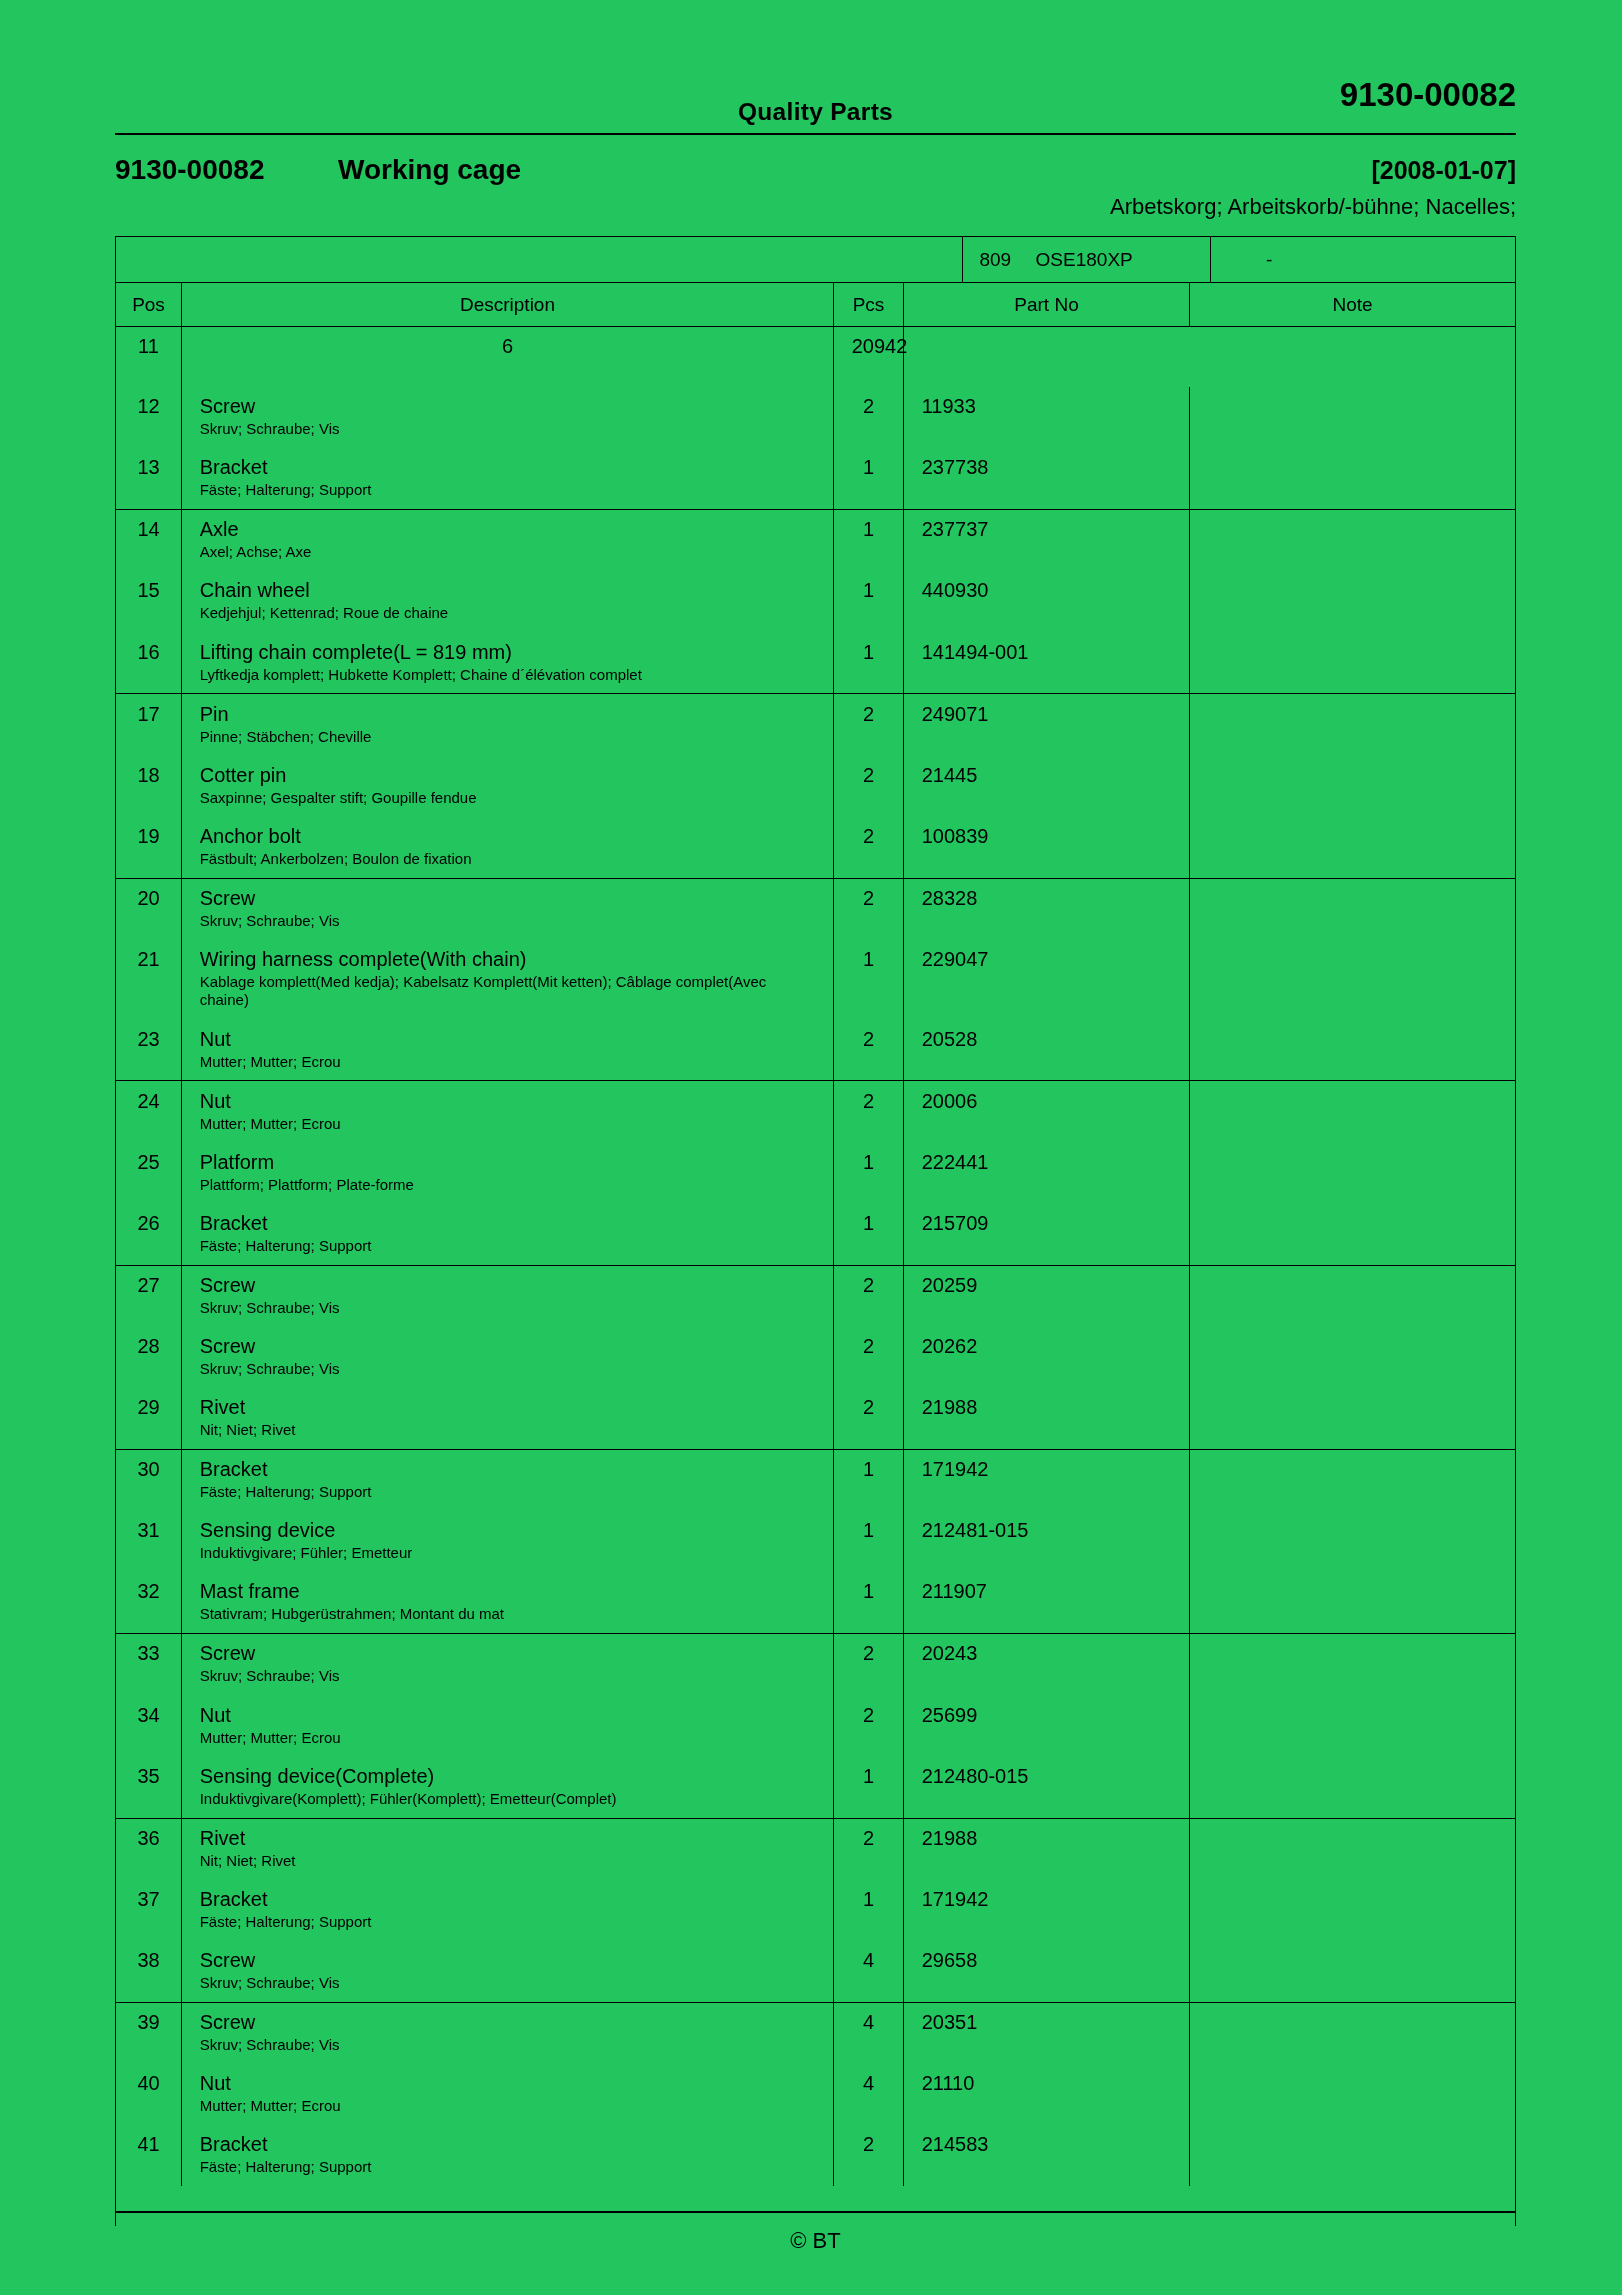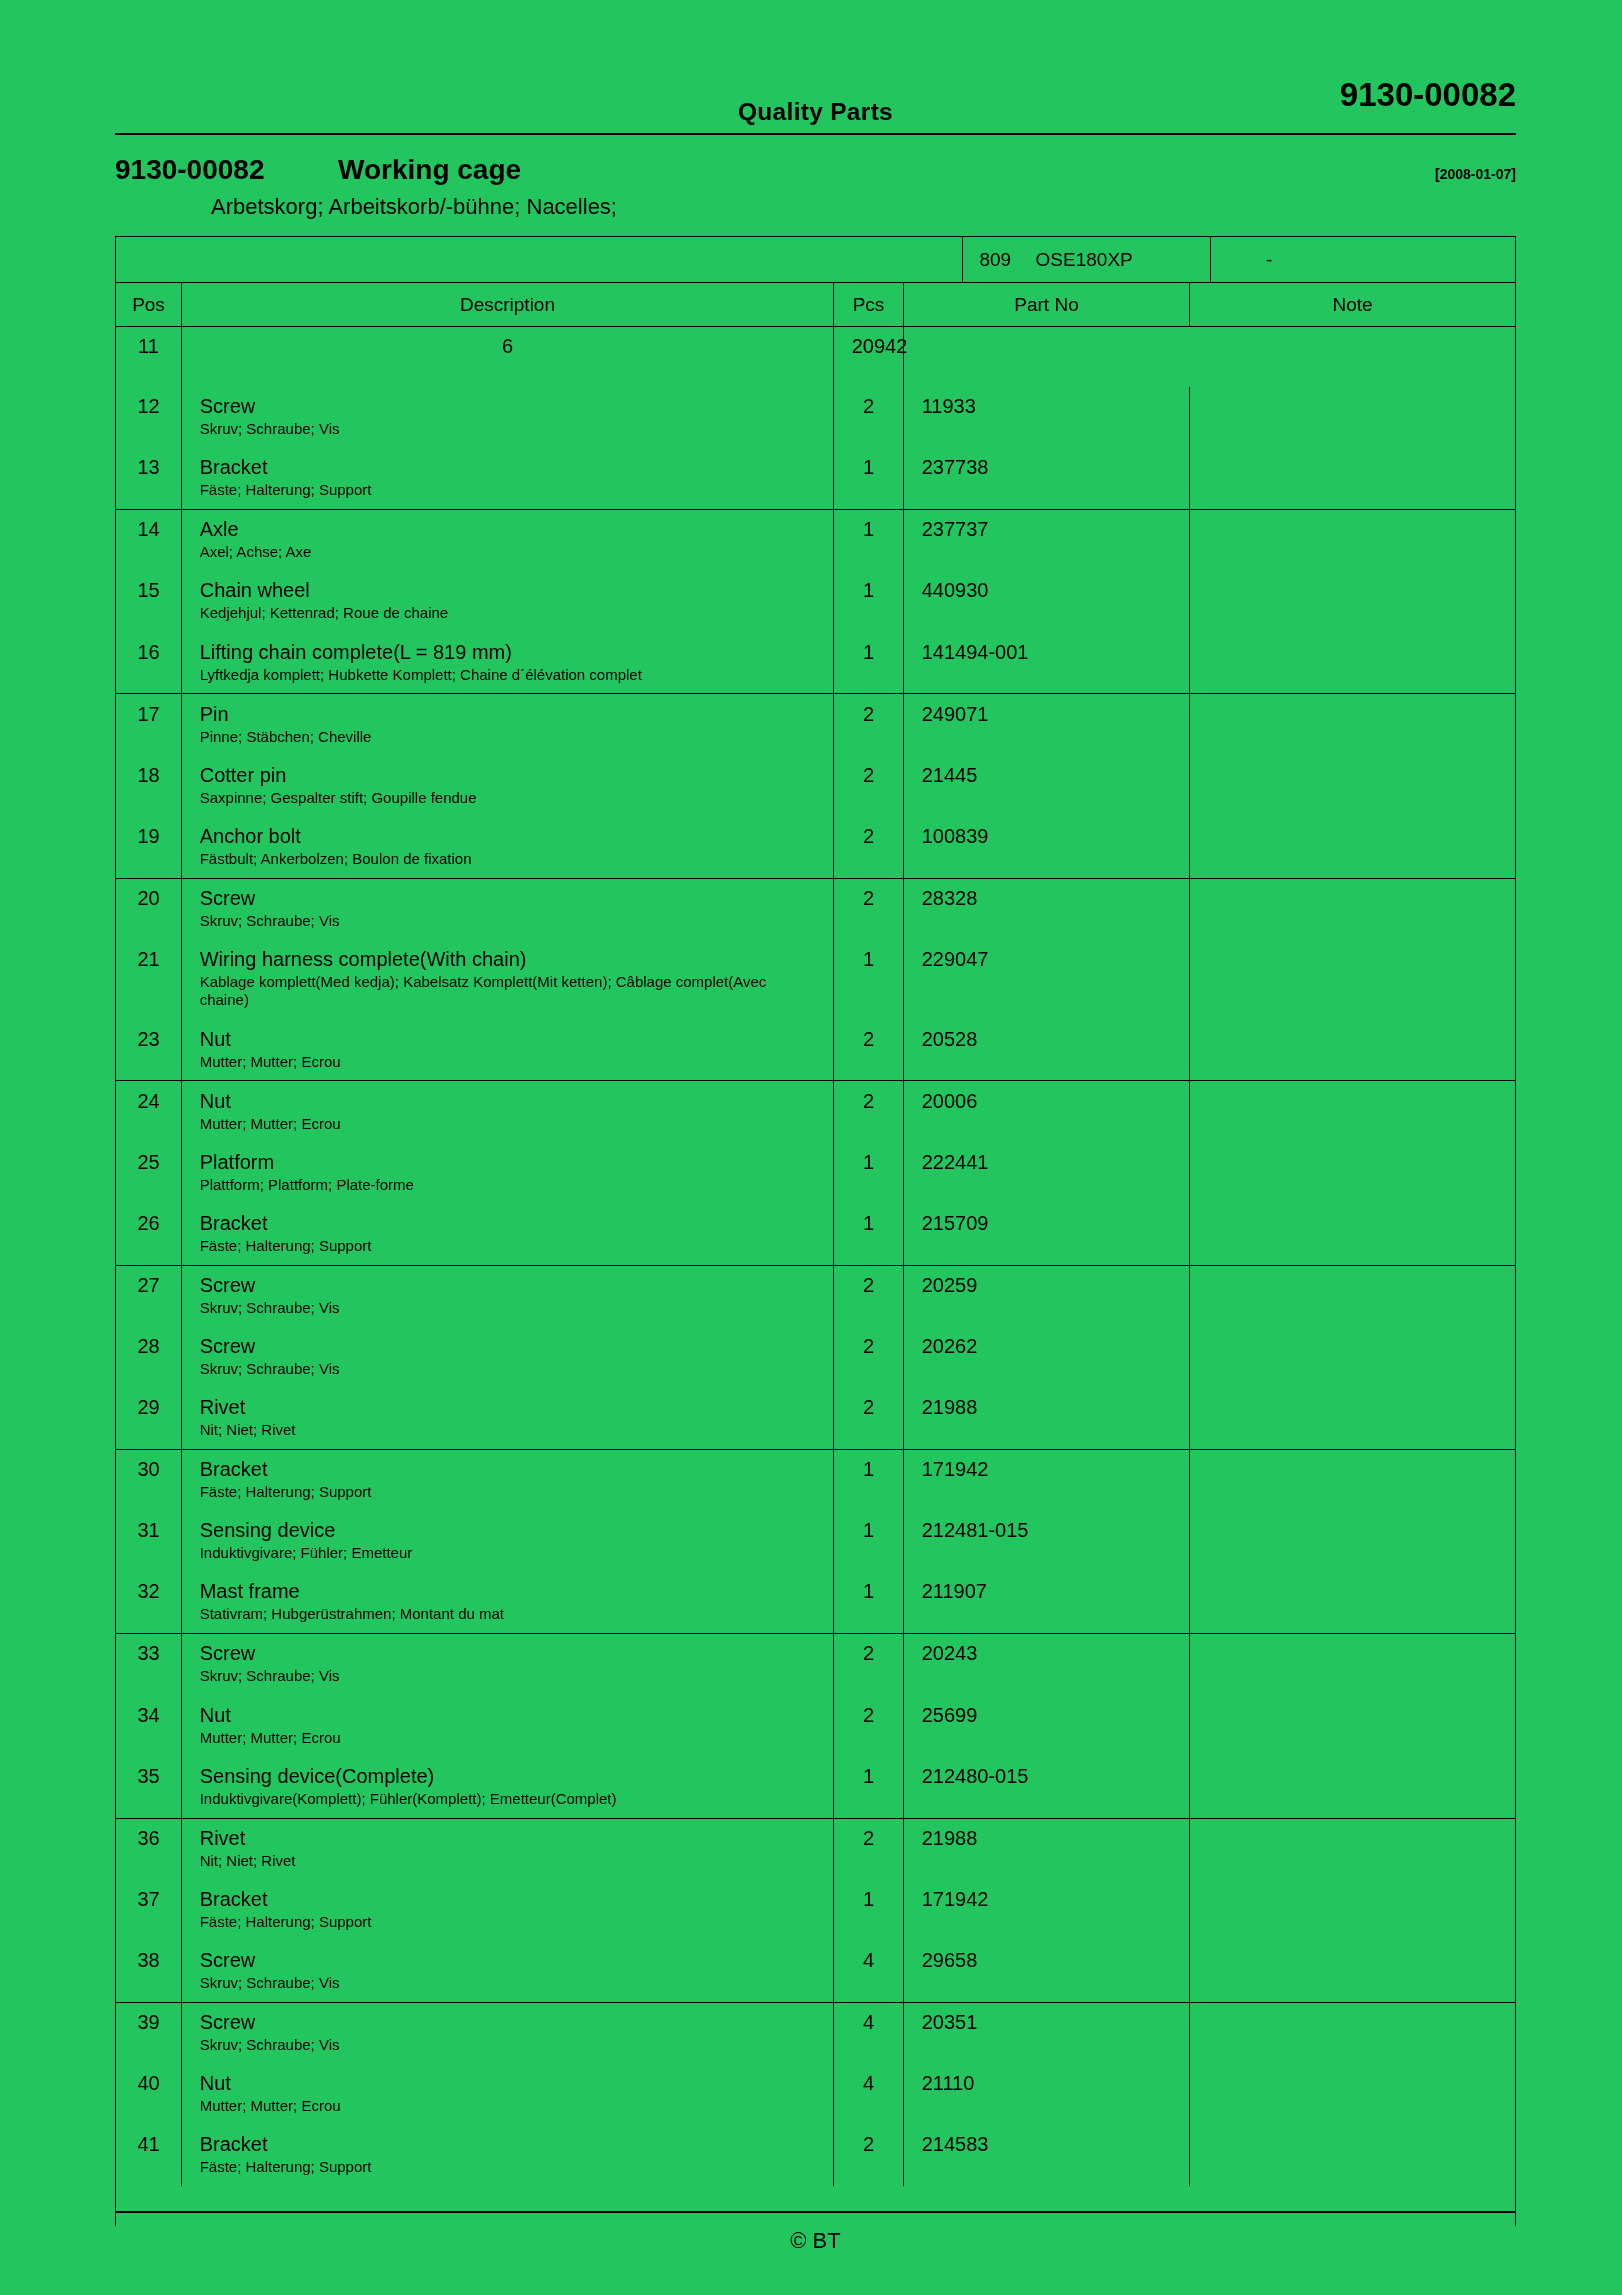--- a/index.html
+++ b/index.html
@@ -43,22 +43,22 @@
   
   .title-block {
     position: absolute;
     top: 154px;
     left: 115px;
     width: 1401px;
   }
   .title-row { display: flex; align-items: baseline; }
   .title-doc-number { font-size: 28px; font-weight: 700; width: 212px; flex: 0 0 212px; }
   .title-text { font-size: 28px; font-weight: 700; margin-left: 11px; }
-  .title-date { margin-left: auto; font-size: 14px; font-weight: 700; }
-  .subtitle { margin-left: 96px; margin-top: 8.2px; font-size: 22px; font-weight: 400; }
+  .title-date { margin-left: auto; font-size: 25px; font-weight: 700; }
+  .subtitle { margin-left: 96px; margin-top: 8.2px; font-size: 22px; font-weight: 400; text-align: right; }
 
   
   .table-frame {
     position: absolute;
     top: 236px;
     left: 115px;
     width: 1401px;
   }
 
   .model-bar {

